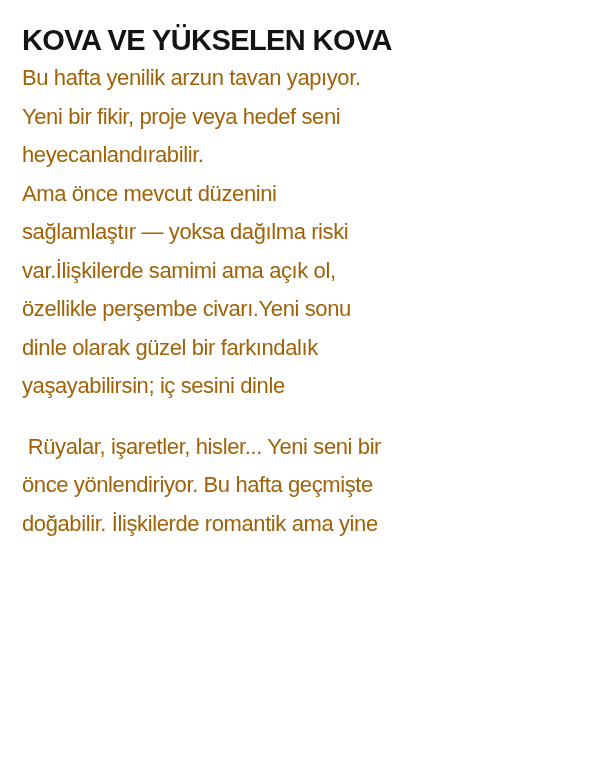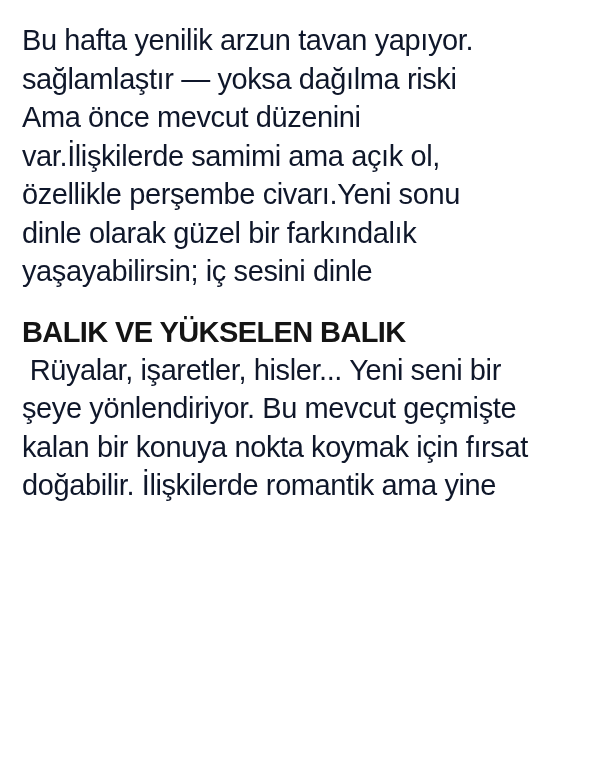--- a/index.html
+++ b/index.html
@@ -20,51 +20,52 @@
   }
   .section-heading {
     font-size: 29px;
     font-weight: 700;
     color: #141414;
     line-height: 38px;
     letter-spacing: -0.6px;
     white-space: pre;
   }
   .line {
-    font-size: 29px;
+    font-size: 22px;
     font-weight: 400;
-    color: #0f172a;
+    color: #a16207;
     line-height: 38.5px;
     letter-spacing: -0.4px;
     white-space: pre;
   }
   .section + .section {
     margin-top: 22px;
   }
 </style>
 </head>
 <body>
 
 <main class="page">
 
   <section class="section">
+    <h2 class="section-heading">KOVA VE YÜKSELEN KOVA</h2>
     <div class="lines">
         <div class="line">Bu hafta yenilik arzun tavan yapıyor.</div>
+        <div class="line">Yeni bir fikir, proje veya hedef seni</div>
+        <div class="line">heyecanlandırabilir.</div>
+        <div class="line">Ama önce mevcut düzenini</div>
         <div class="line">sağlamlaştır — yoksa dağılma riski</div>
-        <div class="line">Ama önce mevcut düzenini</div>
         <div class="line">var.İlişkilerde samimi ama açık ol,</div>
         <div class="line">özellikle perşembe civarı.Yeni sonu</div>
         <div class="line">dinle olarak güzel bir farkındalık</div>
         <div class="line">yaşayabilirsin; iç sesini dinle</div>
       </div>
   </section>
 
   <section class="section">
-    <h2 class="section-heading">BALIK VE YÜKSELEN BALIK</h2>
     <div class="lines">
         <div class="line"> Rüyalar, işaretler, hisler... Yeni seni bir</div>
-        <div class="line">şeye yönlendiriyor. Bu mevcut geçmişte</div>
-        <div class="line">kalan bir konuya nokta koymak için fırsat</div>
+        <div class="line">önce yönlendiriyor. Bu hafta geçmişte</div>
         <div class="line">doğabilir. İlişkilerde romantik ama yine</div>
       </div>
   </section>
 
 </main>
 
 </body></html>

